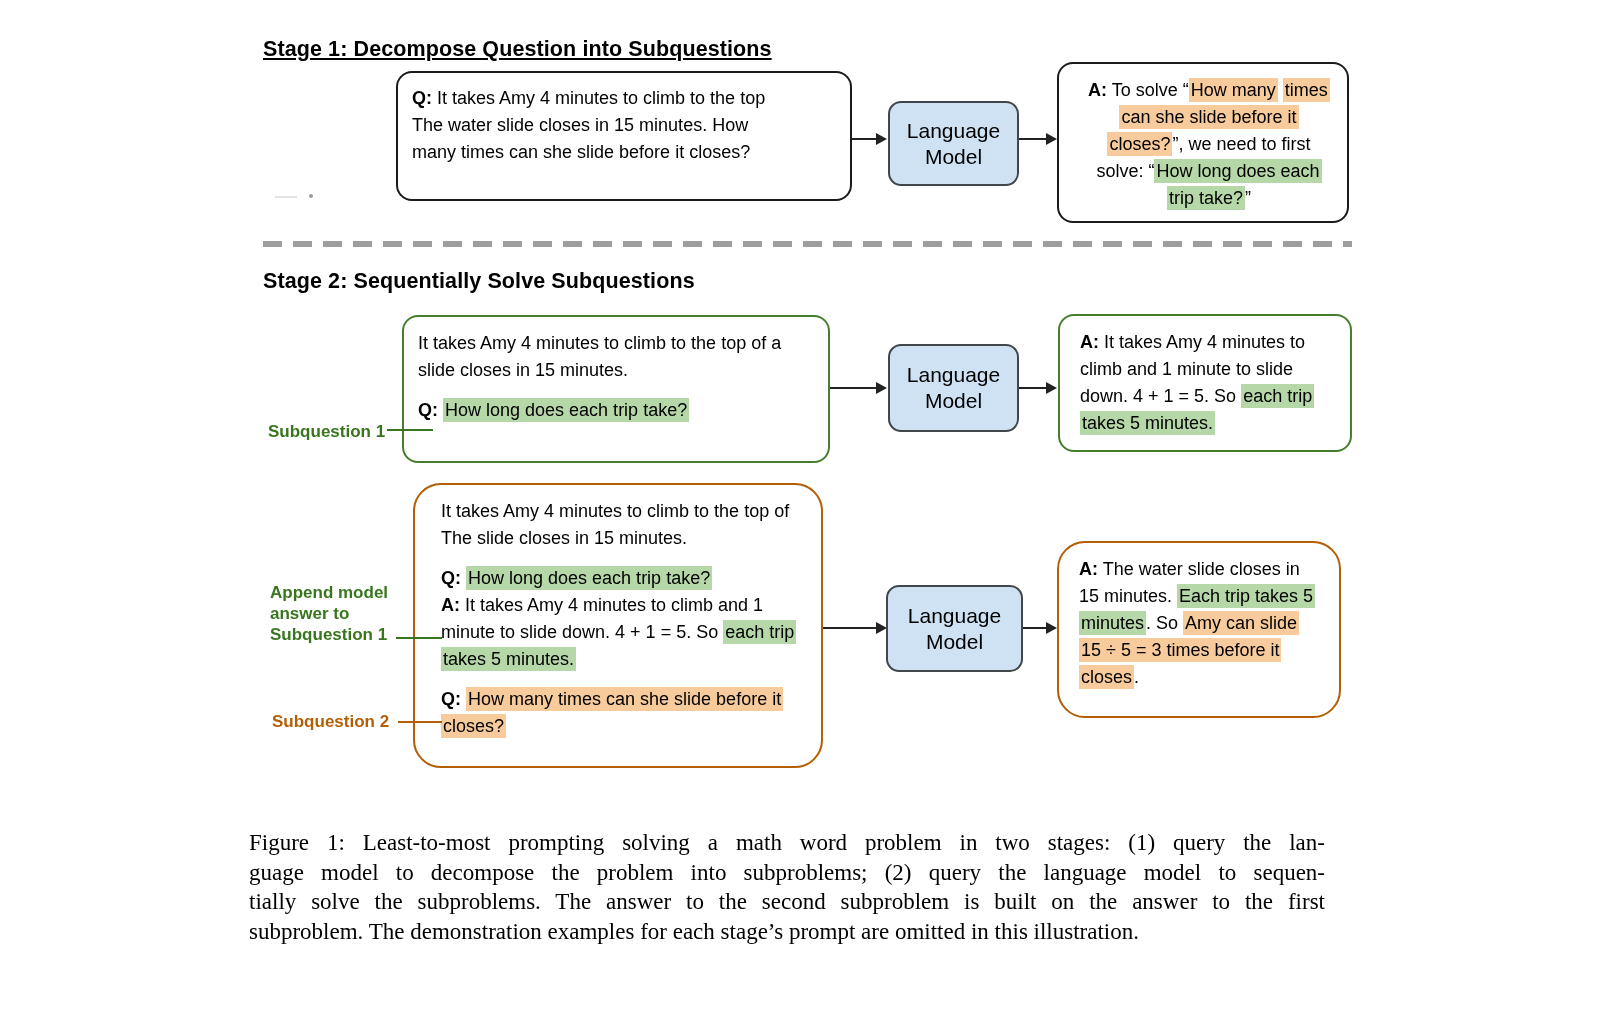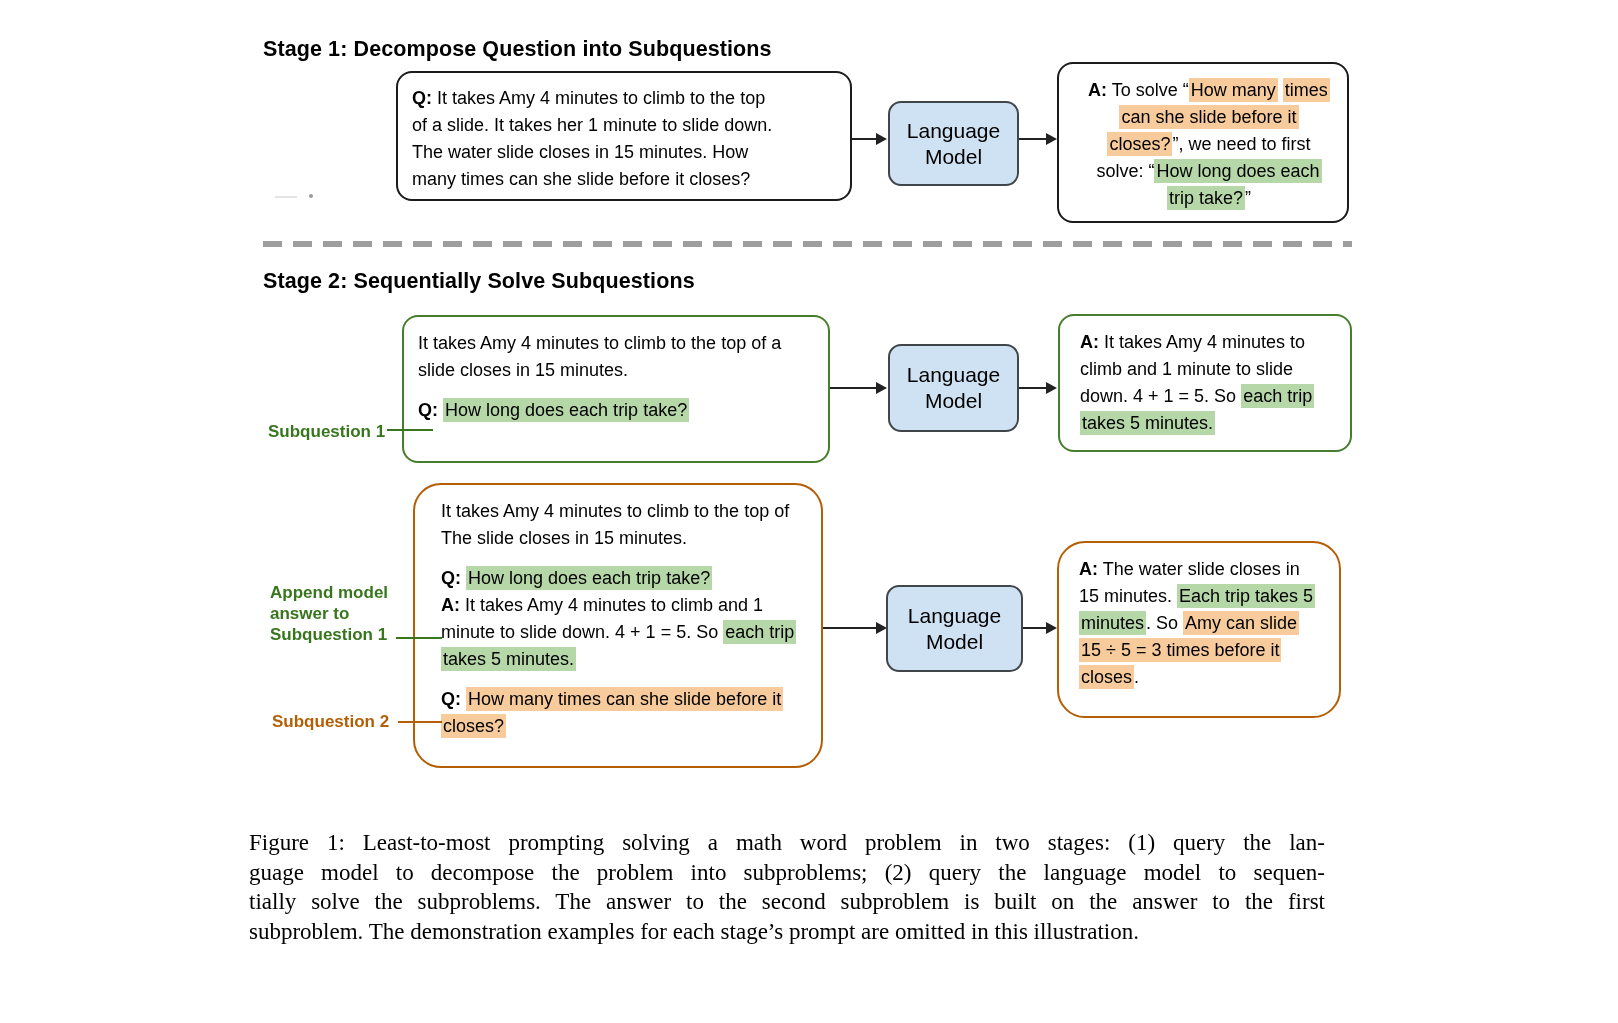--- a/index.html
+++ b/index.html
@@ -57,26 +57,25 @@
   #s2r2a{left:1057px;top:541px; width:284px;height:177px;padding:13px 8px 0 20px;}
   #lm1{left:888px;top:101px;width:131px;height:85px;}
   #lm2{left:888px;top:344px;width:131px;height:88px;}
   #lm3{left:886px;top:585px;width:137px;height:87px;}
 </style>
 </head>
 <body>
 
 <div id="canvas">
 
-  <div class="stage-title" style="left:263px;top:37px;">Stage 1: Decompose Question into Subquestions</div>
+  <div class="stage-title" style="left:263px;top:37px;text-decoration:underline;">Stage 1: Decompose Question into Subquestions</div>
 
   <div class="bubble" id="s1q">
       <div class="para">
         <div class="line"><span class="b">Q:</span><span> It takes Amy 4 minutes to climb to the top</span></div>
-        <div class="line"><span>of a slide. It takes her 1 minute to slide down.</span></div>
         <div class="line"><span>The water slide closes in 15 minutes. How</span></div>
         <div class="line"><span>many times can she slide before it closes?</span></div>
       </div>
     </div>
 
   <div class="arrow-line" style="left:852px;top:138px;width:26px;"></div>
   <div class="arrow-head" style="left:876px;top:133px;"></div>
 
   <div class="lm" id="lm1">Language
 Model</div>

